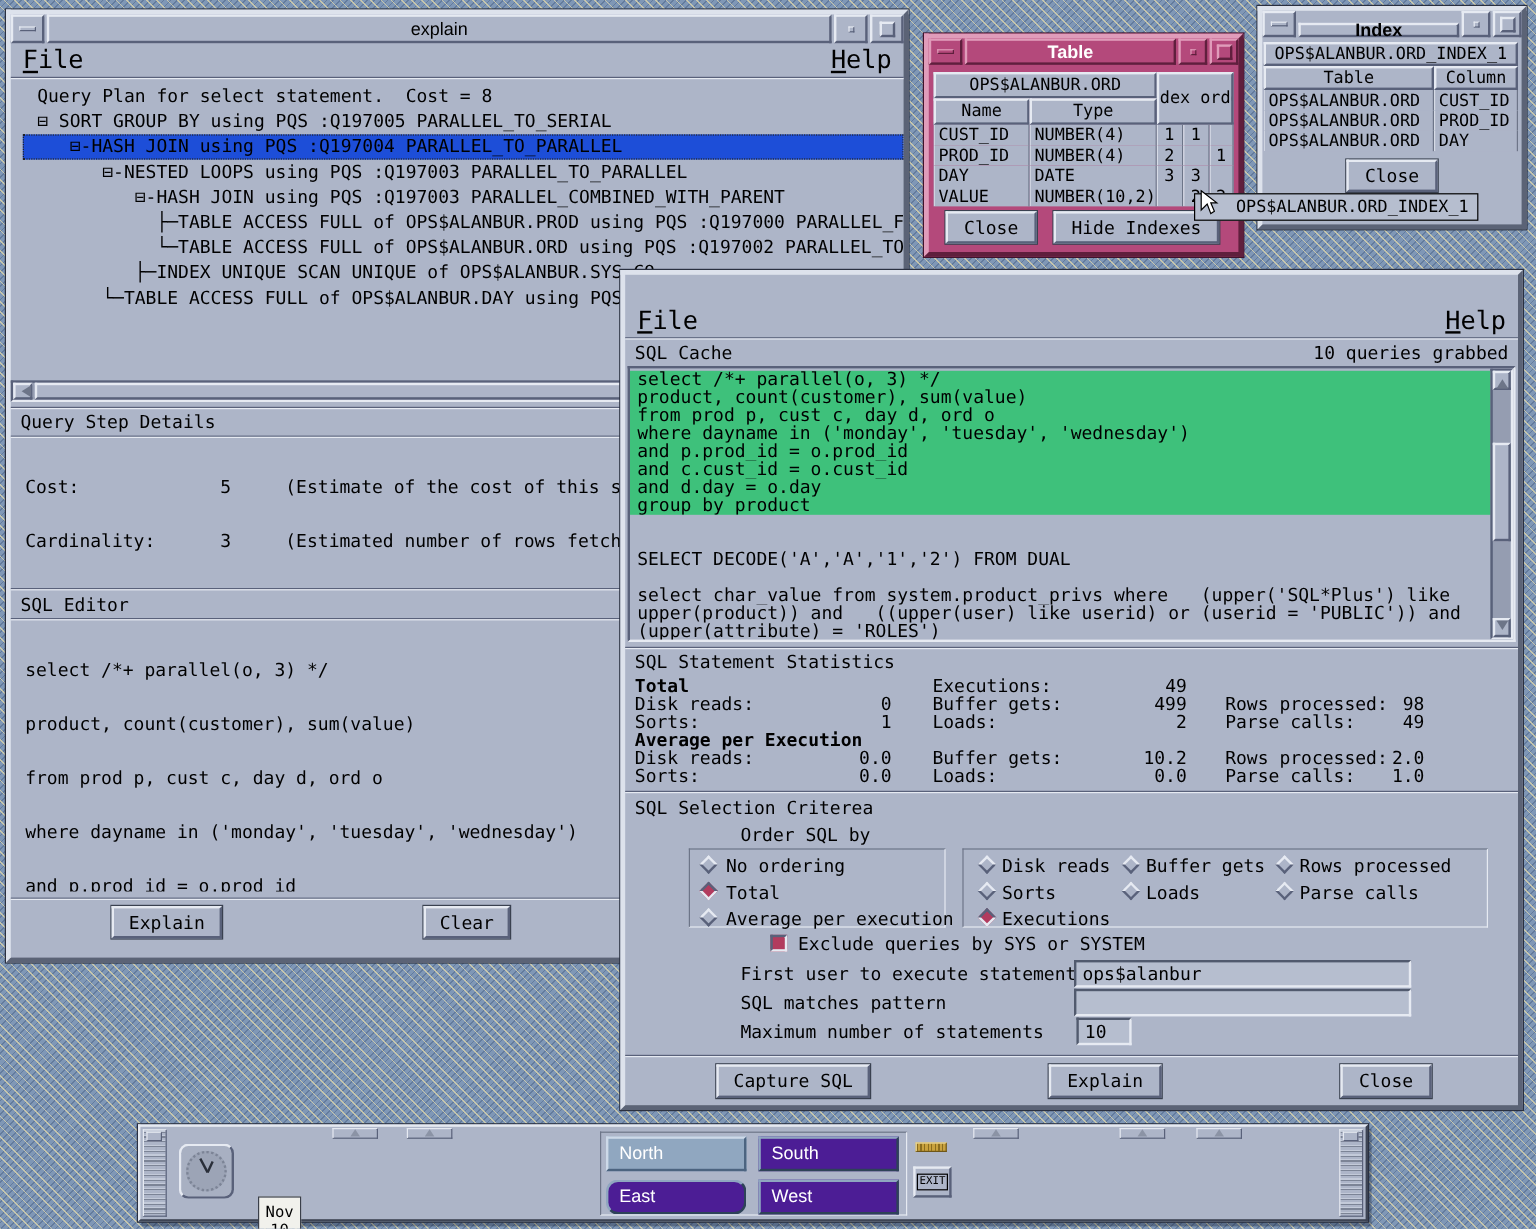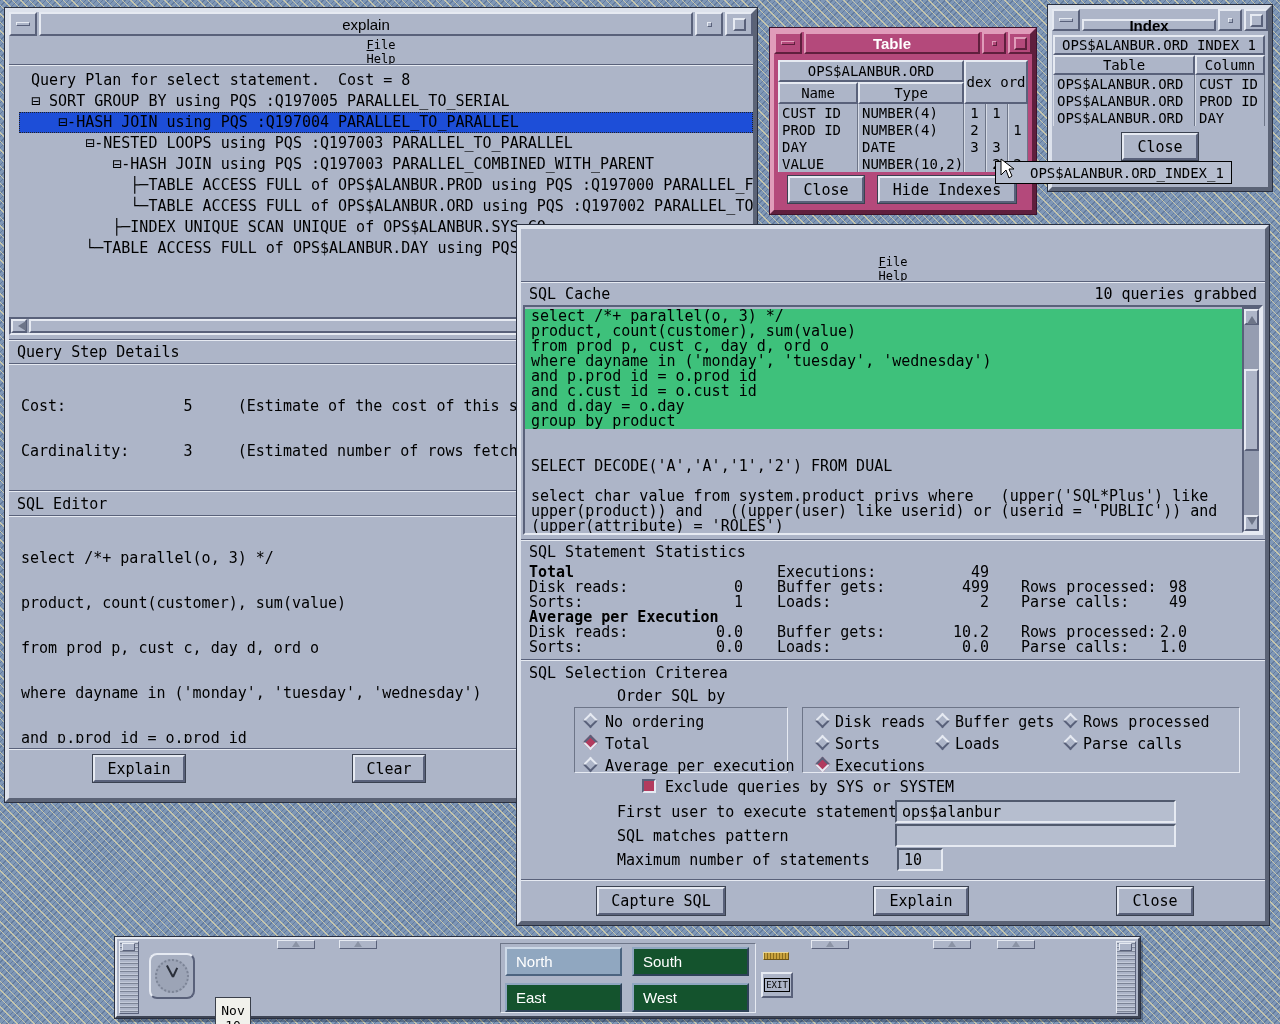--- a/index.html
+++ b/index.html
@@ -25,21 +25,21 @@
     font-family:"Liberation Sans", sans-serif; font-size:15px;
   }
   .bev { border:2px solid; border-color:#e6eaf2 #59617a #59617a #e6eaf2; background:#adb5c8; }
   .tb-box { width:28px; display:flex; align-items:center; justify-content:center; }
   .tb-title { flex:1; display:flex; align-items:center; justify-content:center; }
   .glyph-menu { width:14px; height:4px; border:1px solid; border-color:#e6eaf2 #59617a #59617a #e6eaf2; background:#adb5c8; }
   .glyph-min { width:5px; height:5px; border:1px solid; border-color:#e6eaf2 #59617a #59617a #e6eaf2; }
   .glyph-max { width:13px; height:13px; border:2px solid; border-color:#e6eaf2 #59617a #59617a #e6eaf2; }
   .menubar { position:absolute; left:0; right:0; top:26px; height:24px;
     display:flex; justify-content:space-between; align-items:center; padding:0 10px;
-    font-size:12px;flex-direction:column; }
+    font-size:21px; }
   .menu-item { display:inline-block; }
   .menu-item::first-letter { text-decoration:underline; }
   .etched { position:absolute; left:0; right:0; height:2px; border-top:1px solid #59617a; border-bottom:1px solid #e6eaf2; }
   .sec-head { position:absolute; left:8px; font-size:15px; white-space:pre; }
   .textblock { position:absolute; font-size:15px; line-height:15px; white-space:pre; overflow:hidden; }
   .tree { position:absolute; left:0; right:0; top:54px; height:205px; overflow:hidden; padding:4px 0 0 10px; }
   .tree-line { height:21px; line-height:21px; font-size:15px; white-space:pre; padding-left:12px; overflow:hidden; }
   .tree-line.selected { background:#1d4ed8; outline:1px dotted #222; outline-offset:-1px; }
   .btn {
     position:absolute; display:flex; align-items:center; justify-content:center;
@@ -105,21 +105,21 @@
     background:repeating-linear-gradient(180deg,#c3cad9 0 1px,#7c8496 1px 2px,#adb5c8 2px 4px);
     border:1px solid; border-color:#e6eaf2 #59617a #59617a #e6eaf2; }
   .handle .hbtn { position:absolute; left:2px; top:1px; width:13px; height:8px;
     background:#adb5c8; border:1px solid; border-color:#e6eaf2 #59617a #59617a #e6eaf2; }
   .ptab { position:absolute; top:1px; width:38px; height:9px; background:#adb5c8;
     border:1px solid; border-color:#e6eaf2 #59617a #59617a #e6eaf2;
     display:flex; align-items:center; justify-content:center; }
   .ptab span { width:0; height:0; border:4px solid transparent; border-bottom:6px solid #8b93a5; margin-top:-5px; }
   .ws-btn { position:absolute; width:117px; height:29px; display:flex; align-items:center;
     padding-left:9px; font-family:"Liberation Sans",sans-serif; font-size:15px; color:#fff;
-    background:#14532d; border:2px solid; border-color:#8fa6c0 #2e4258 #2e4258 #8fa6c0; }
+    background:#4c1d95; border:2px solid; border-color:#8fa6c0 #2e4258 #2e4258 #8fa6c0; }
   .ws-btn.active { background:#90a7c0; border-color:#cdd9e8 #4c6480 #4c6480 #cdd9e8; }
   .icon { position:absolute; }
   
   .ic-clock { width:46px; height:46px; border-radius:8px; background:#a8b0c2;
     border:2px solid; border-color:#e6eaf2 #59617a #59617a #e6eaf2; position:relative; }
   .ic-clock .face { position:absolute; left:4px; top:4px; width:34px; height:34px; border-radius:50%;
     border:2px dotted #7c8496; background:#9ca4b6; }
   .ic-clock .h1 { position:absolute; left:21px; top:9px; width:2px; height:13px; background:#2a2f3a; transform:rotate(-28deg); transform-origin:bottom; }
   .ic-clock .h2 { position:absolute; left:21px; top:22px; width:2px; height:10px; background:#2a2f3a; transform:rotate(205deg); transform-origin:top; }
   .ic-cal { width:36px; height:46px; background:#f1f1ec; border:1px solid #3a3f4a; position:relative;
@@ -479,21 +479,21 @@
 
   </div>
 
   <div class="groupbox" style="left:383px; top:4px; width:256px; height:70px;">
     <div class="ws-btn active" style="left:4px; top:3px;">
         <span>North</span>
       </div>
     <div class="ws-btn" style="left:131px; top:3px;">
         <span>South</span>
       </div>
-    <div class="ws-btn" style="left:4px; top:39px;">
+    <div class="ws-btn" style="left:4px; top:39px;border-radius:10px;">
         <span>East</span>
       </div>
     <div class="ws-btn" style="left:131px; top:39px;">
         <span>West</span>
       </div>
   </div>
 
   <div class="busy" style="left:646px; top:13px;"></div>
   <div class="exit-btn" style="left:644px; top:33px;">
     <span class="exit-inner">EXIT</span>

